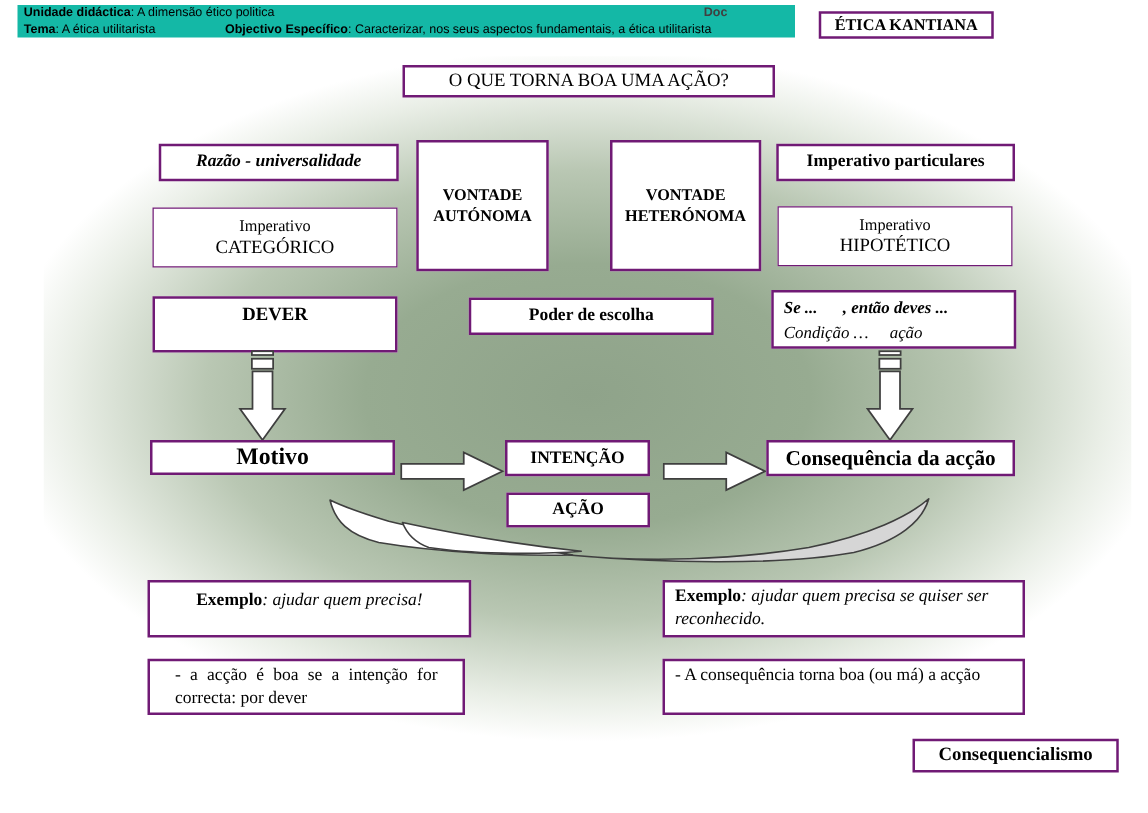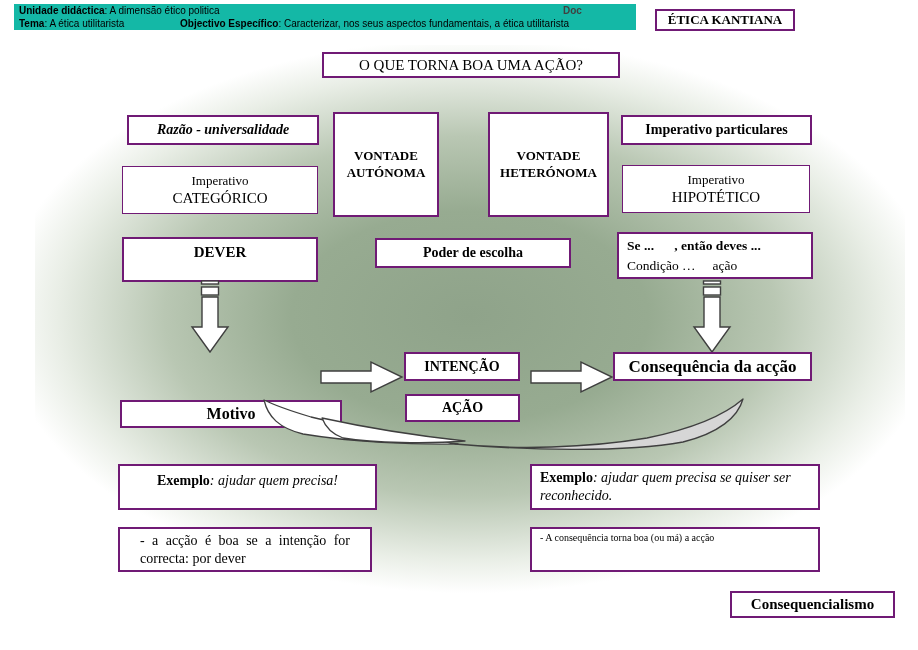--- a/index.html
+++ b/index.html
@@ -14,21 +14,21 @@
   }
   .abs{position:absolute;}
   .box{
     position:absolute;background:#ffffff;border:2px solid #701a75;
     box-sizing:border-box;text-align:center;line-height:1.25;
   }
   .thin{border-width:1px;}
   .vcenter{display:flex;flex-direction:column;align-items:center;justify-content:center;}
   .bold{font-weight:bold;}
   .italic{font-style:italic;}
-  .pre{white-space:pre-wrap;}
+  .pre{white-space:pre-wrap;font-style:italic;}
   .banner{
     position:absolute;left:14px;top:4px;width:622px;height:26px;
     background:#14b8a6;font-family:"Liberation Sans", sans-serif;
     font-size:10px;line-height:13px;
   }
   .banner .row1{position:absolute;left:5px;top:0;}
   .banner .doc{position:absolute;left:549px;top:0;font-weight:bold;color:#404040;}
   .banner .row2a{position:absolute;left:5px;top:13px;}
   .banner .row2b{position:absolute;left:166px;top:13px;}
   .justify{text-align:justify;text-align-last:left;}
@@ -110,21 +110,21 @@
 </svg>
 
 <svg class="abs" style="left:690px;top:280px;" width="44" height="74" viewBox="0 0 44 74">
   <g fill="#ffffff" stroke="#3f3f3f" stroke-width="1.4">
     <rect x="13.5" y="1" width="17" height="3"></rect>
     <rect x="13.5" y="7" width="17" height="8"></rect>
     <path d="M 14,17 L 30,17 L 30,47 L 40,47 L 22,72 L 4,47 L 14,47 Z"></path>
   </g>
 </svg>
 
-<div class="box bold vcenter" style="left:120px;top:352px;width:222px;height:28px;font-size:16px;margin-top:48px;">
+<div class="box bold vcenter" style="left:120px;top:352px;width:196px;height:28px;font-size:19px;">
   <span>Motivo</span>
 </div>
 
 <svg class="abs" style="left:320px;top:360px;" width="84" height="34" viewBox="0 0 84 34">
   <path d="M 1,11 L 51,11 L 51,2 L 82,17 L 51,32 L 51,23 L 1,23 Z" fill="#ffffff" stroke="#3f3f3f" stroke-width="1.4"></path>
 </svg>
 
 <div class="box bold vcenter" style="left:404px;top:352px;width:116px;height:29px;font-size:14px;">
   <span>INTENÇÃO</span>
 </div>
@@ -154,19 +154,19 @@
 </div>
 
 <div class="box" style="left:530px;top:464px;width:290px;height:46px;font-size:14px;text-align:left;padding:3px 8px;">
   <span class="bold">Exemplo</span><span class="italic">: ajudar quem precisa se quiser ser reconhecido.</span>
 </div>
 
 <div class="box justify" style="left:118px;top:527px;width:254px;height:45px;font-size:14px;padding:3px 20px;">
   <span>- a acção é boa se a intenção for correcta: por dever</span>
 </div>
 
-<div class="box justify" style="left:530px;top:527px;width:290px;height:45px;font-size:10px;padding:3px 8px;">
+<div class="box justify" style="left:530px;top:527px;width:290px;height:45px;font-size:14px;padding:3px 8px;">
   <span>- A consequência torna boa (ou má) a acção</span>
 </div>
 
 <div class="box bold vcenter" style="left:730px;top:591px;width:165px;height:27px;font-size:15px;">
   <span>Consequencialismo</span>
 </div>
 
 </body></html>

